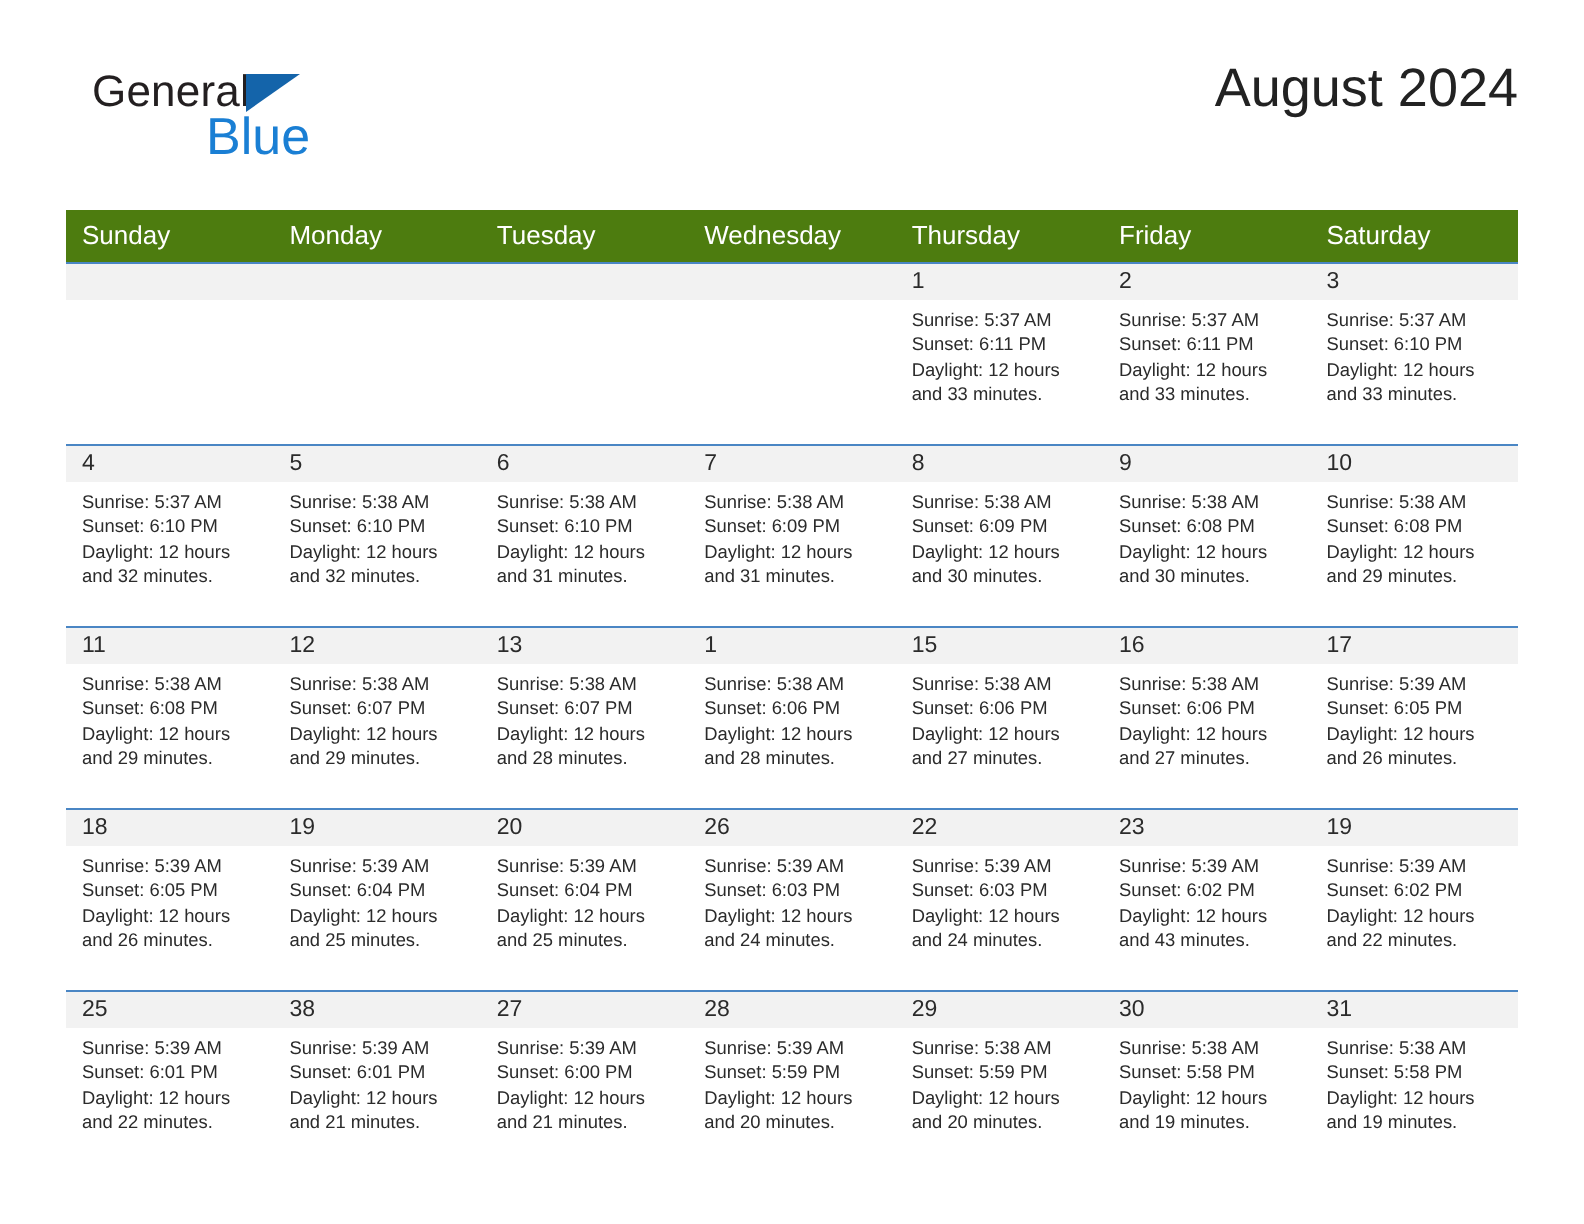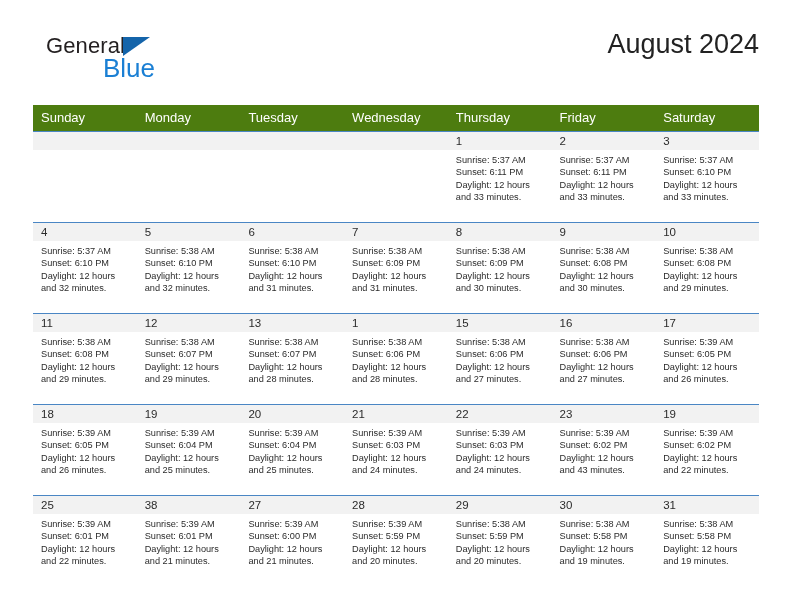--- a/index.html
+++ b/index.html
@@ -443,21 +443,21 @@
             <div class="details">
               <div>Sunrise: 5:39 AM</div>
               <div>Sunset: 6:04 PM</div>
               <div>Daylight: 12 hours</div>
               <div>and 25 minutes.</div>
             </div>
           </div>
         </td>
         <td>
           <div class="cell-inner">
-            <div class="day-num-band">21</div>
+            <div class="day-num-band">26</div>
             <div class="details">
               <div>Sunrise: 5:39 AM</div>
               <div>Sunset: 6:03 PM</div>
               <div>Daylight: 12 hours</div>
               <div>and 24 minutes.</div>
             </div>
           </div>
         </td>
         <td>
           <div class="cell-inner">

